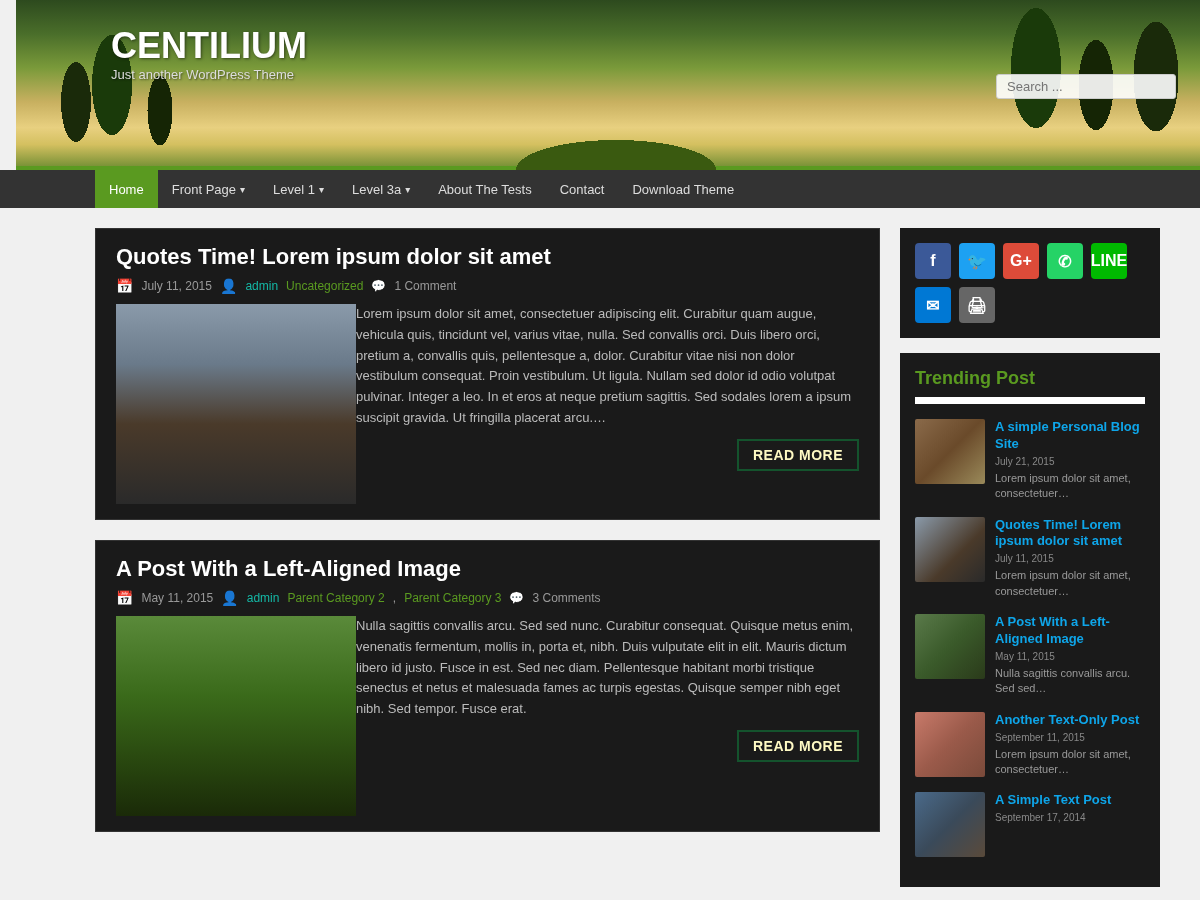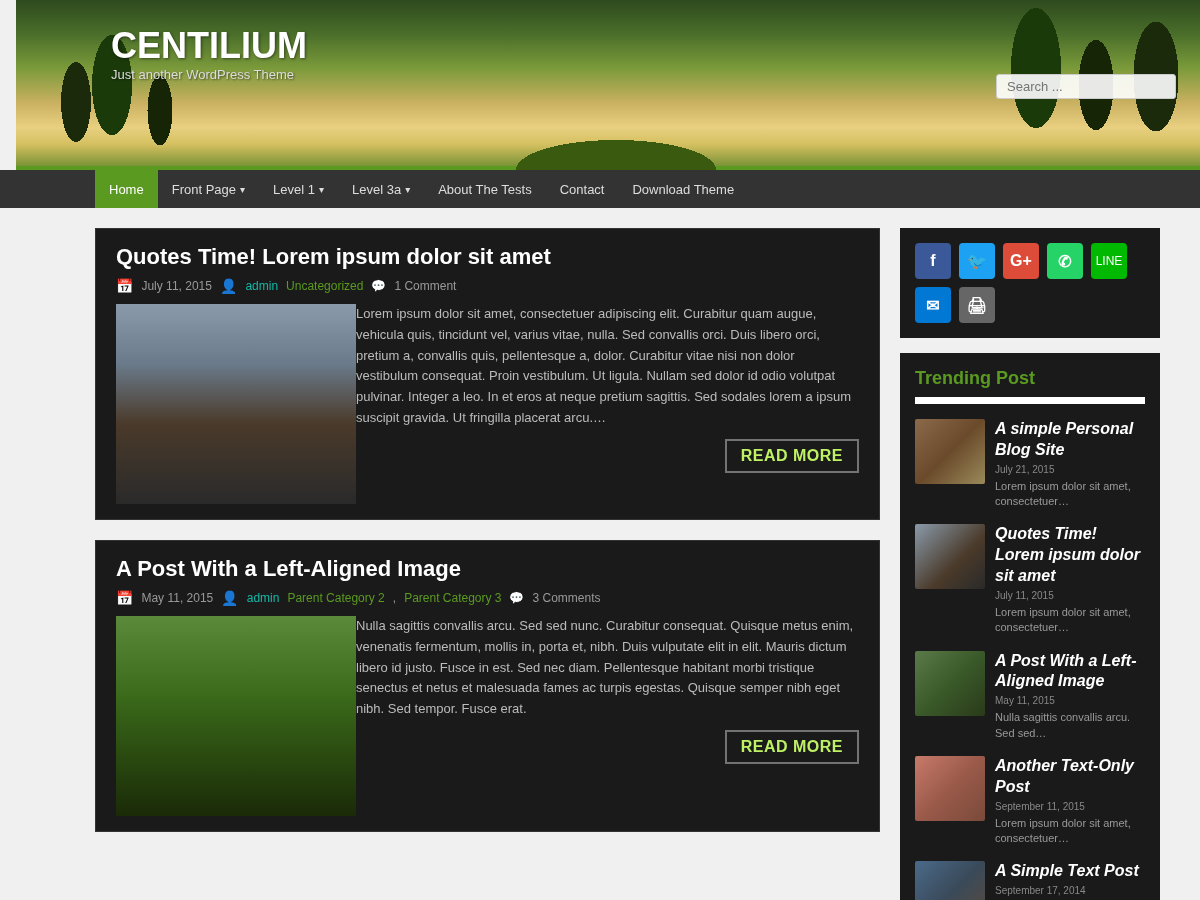--- a/index.html
+++ b/index.html
@@ -165,25 +165,25 @@
       font-size: 13px;
       line-height: 1.6;
       color: #bbb;
     }
     .read-more-wrap {
       display: flex;
       justify-content: flex-end;
       padding-top: 10px;
     }
     .read-more-btn {
-      border: 2px solid #737373;
-      color: #bef264;
+      border: 2px solid #14532d;
+      color: #fef9c3;
       background: transparent;
       padding: 6px 14px;
-      font-size: 16px;
+      font-size: 14px;
       font-weight: bold;
       cursor: pointer;
       letter-spacing: 0.5px;
     }
 
     
     .social-bar {
       background: #1a1a1a;
       padding: 15px;
       display: flex;
@@ -237,27 +237,26 @@
       border-radius: 2px;
       overflow: hidden;
     }
     .t-img-1 { background: linear-gradient(135deg, #8a6a4a 0%, #6a4a2a 50%, #9a8a5a 100%); }
     .t-img-2 { background: linear-gradient(135deg, #8a9aaa 0%, #4a3a2a 60%, #2a2a2a 100%); }
     .t-img-3 { background: linear-gradient(135deg, #5a7a4a 0%, #3a5a2a 50%, #2a3a1a 100%); }
     .t-img-4 { background: linear-gradient(135deg, #c87a6a 0%, #9a5a4a 50%, #7a4a3a 100%); }
     .t-img-5 { background: linear-gradient(135deg, #4a6a8a 0%, #3a4a5a 50%, #5a4a3a 100%); }
     .trending-content { flex: 1; }
     .trending-post-title {
-      color: #ffffff;
-      font-size: 16px;
+      color: #0ea5e9;
+      font-size: 13px;
       font-weight: bold;
       line-height: 1.3;
       margin-bottom: 3px;
       cursor: pointer;
-      font-style: italic;
     }
     .trending-date {
       color: #888;
       font-size: 10px;
       margin-bottom: 4px;
     }
     .trending-excerpt {
       color: #999;
       font-size: 11px;
       line-height: 1.4;
@@ -363,21 +362,21 @@
 
   </main>
 
   <aside id="sidebar">
 
     <div class="social-bar">
       <div class="social-icon si-fb">f</div>
       <div class="social-icon si-tw">🐦</div>
       <div class="social-icon si-gp">G+</div>
       <div class="social-icon si-wa">✆</div>
-      <div class="social-icon si-line" style="font-size:12px;font-weight:normal;">LINE</div>
+      <div class="social-icon si-line" style="font-size:16px;font-weight:bold;">LINE</div>
       <div class="social-icon si-email">✉</div>
       <div class="social-icon si-print">🖨</div>
     </div>
 
     <div class="trending-box">
       <div class="trending-title">Trending Post</div>
 
       <div class="trending-item">
         <div class="trending-thumb t-img-1"></div>
         <div class="trending-content">

